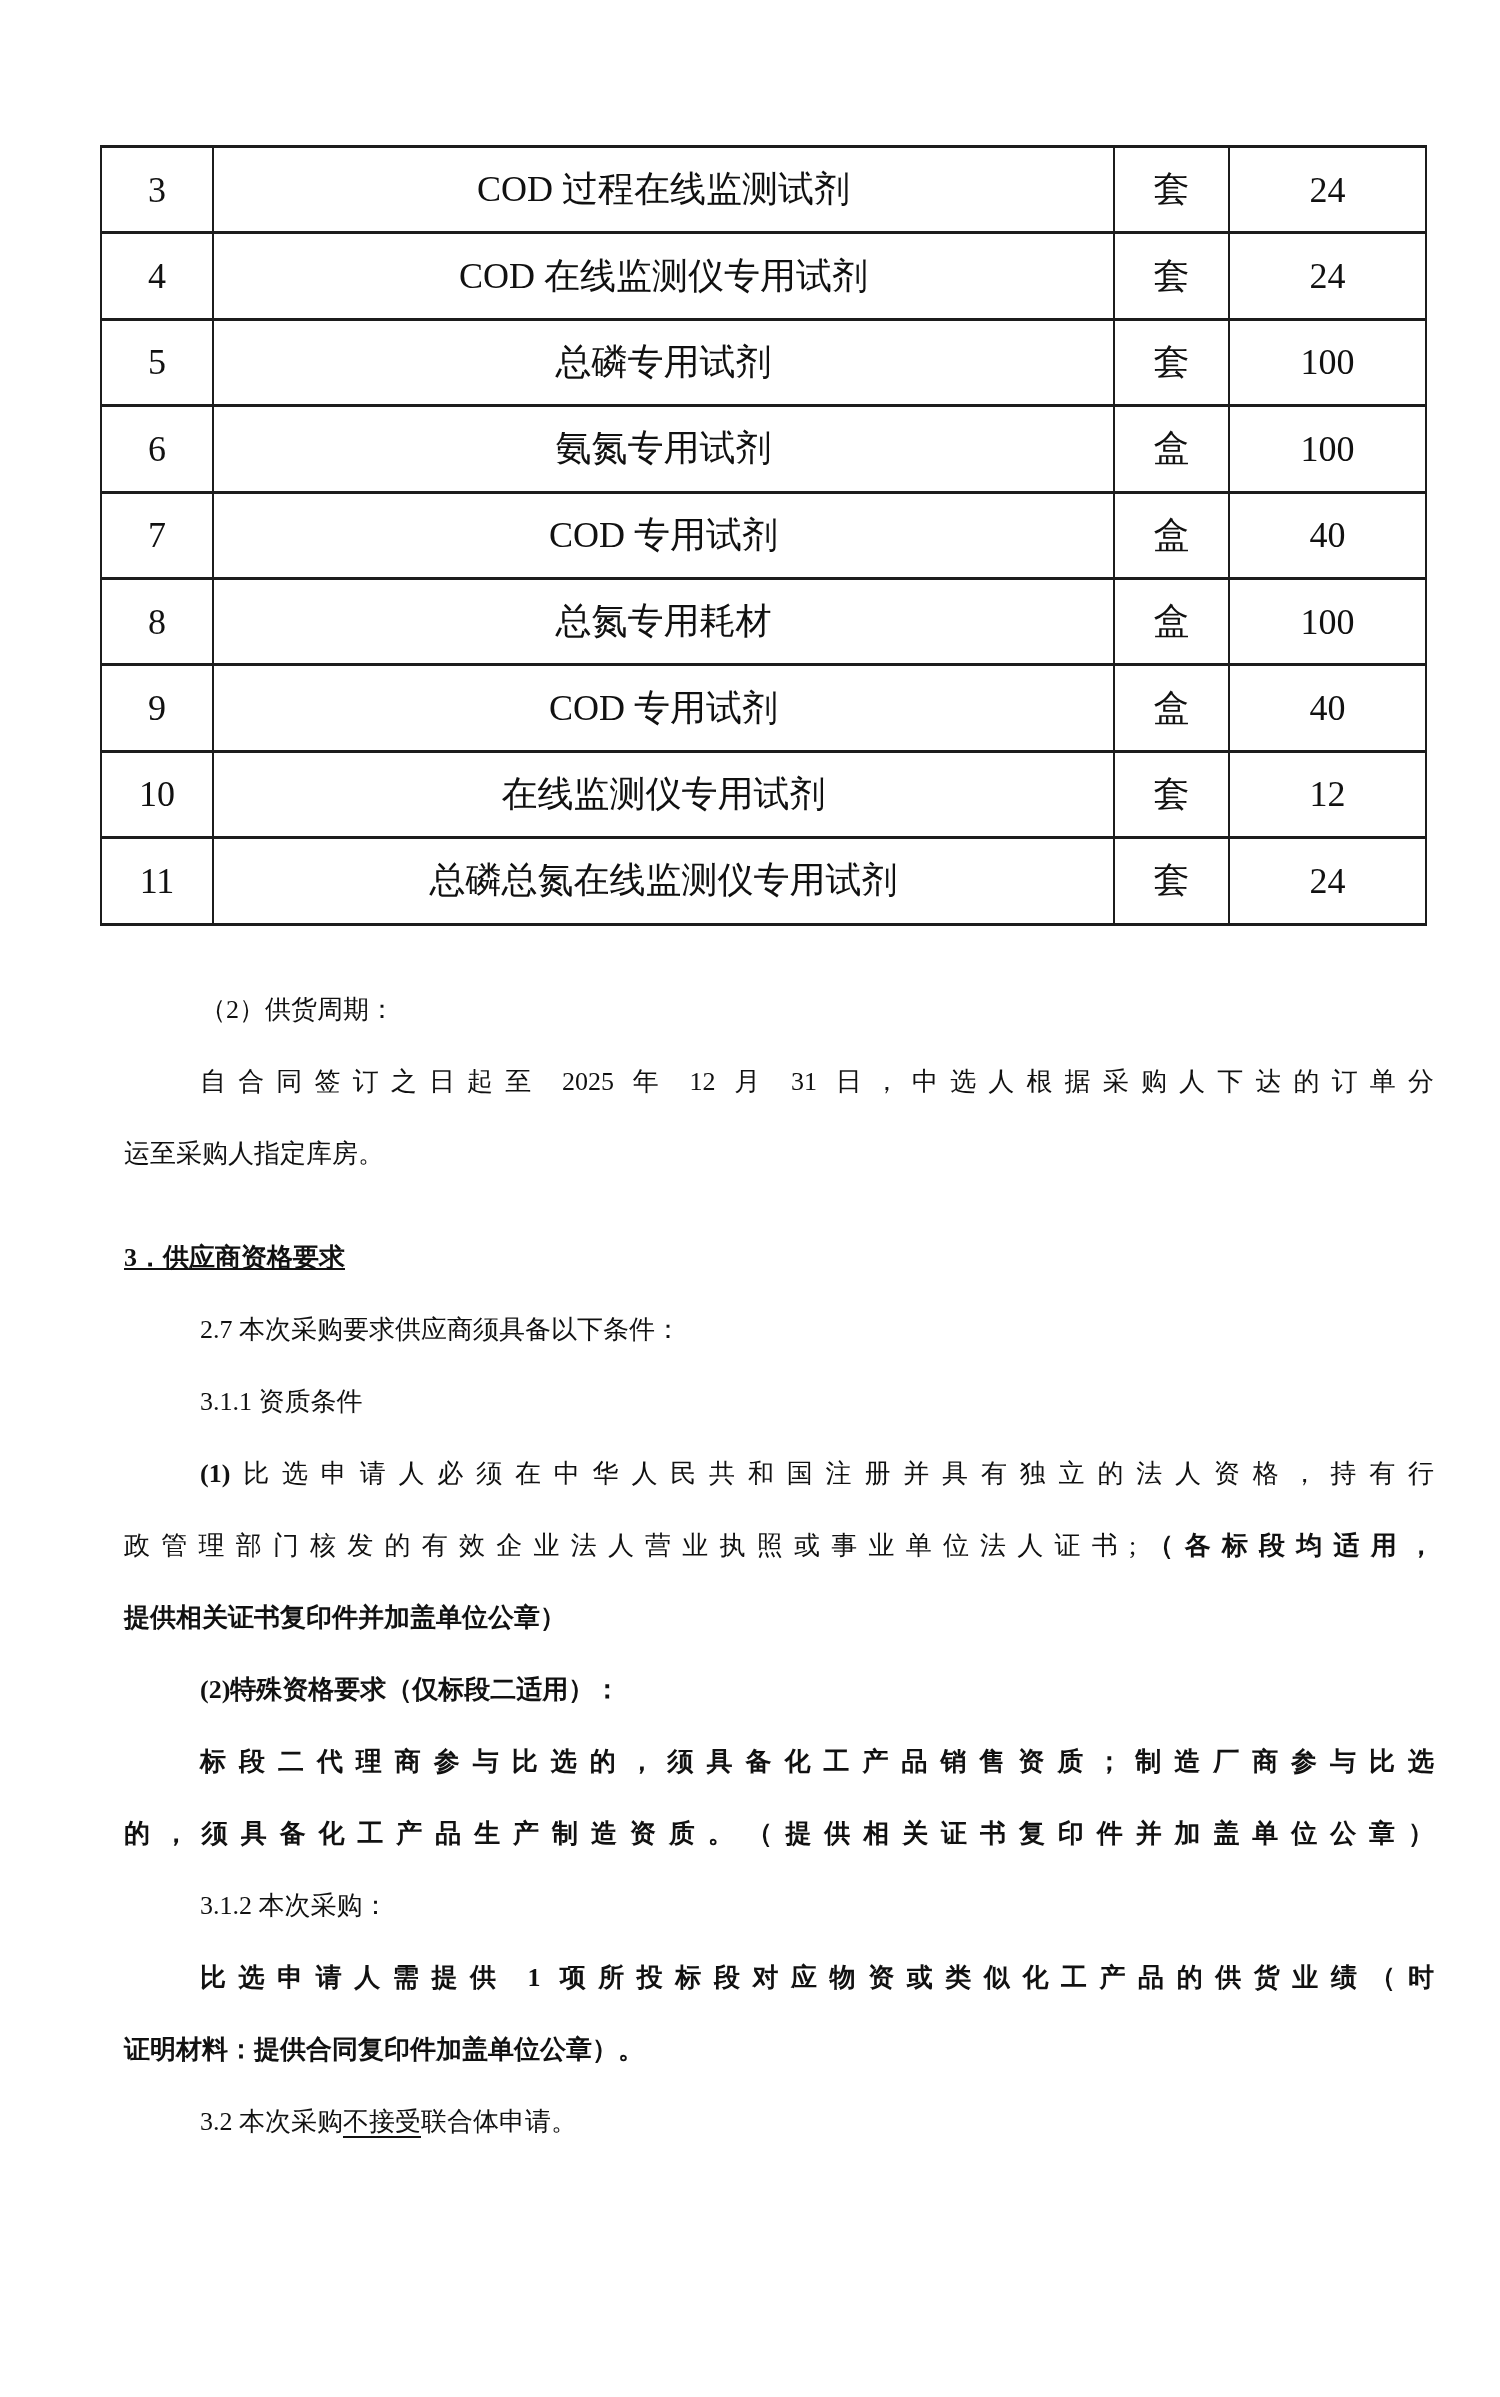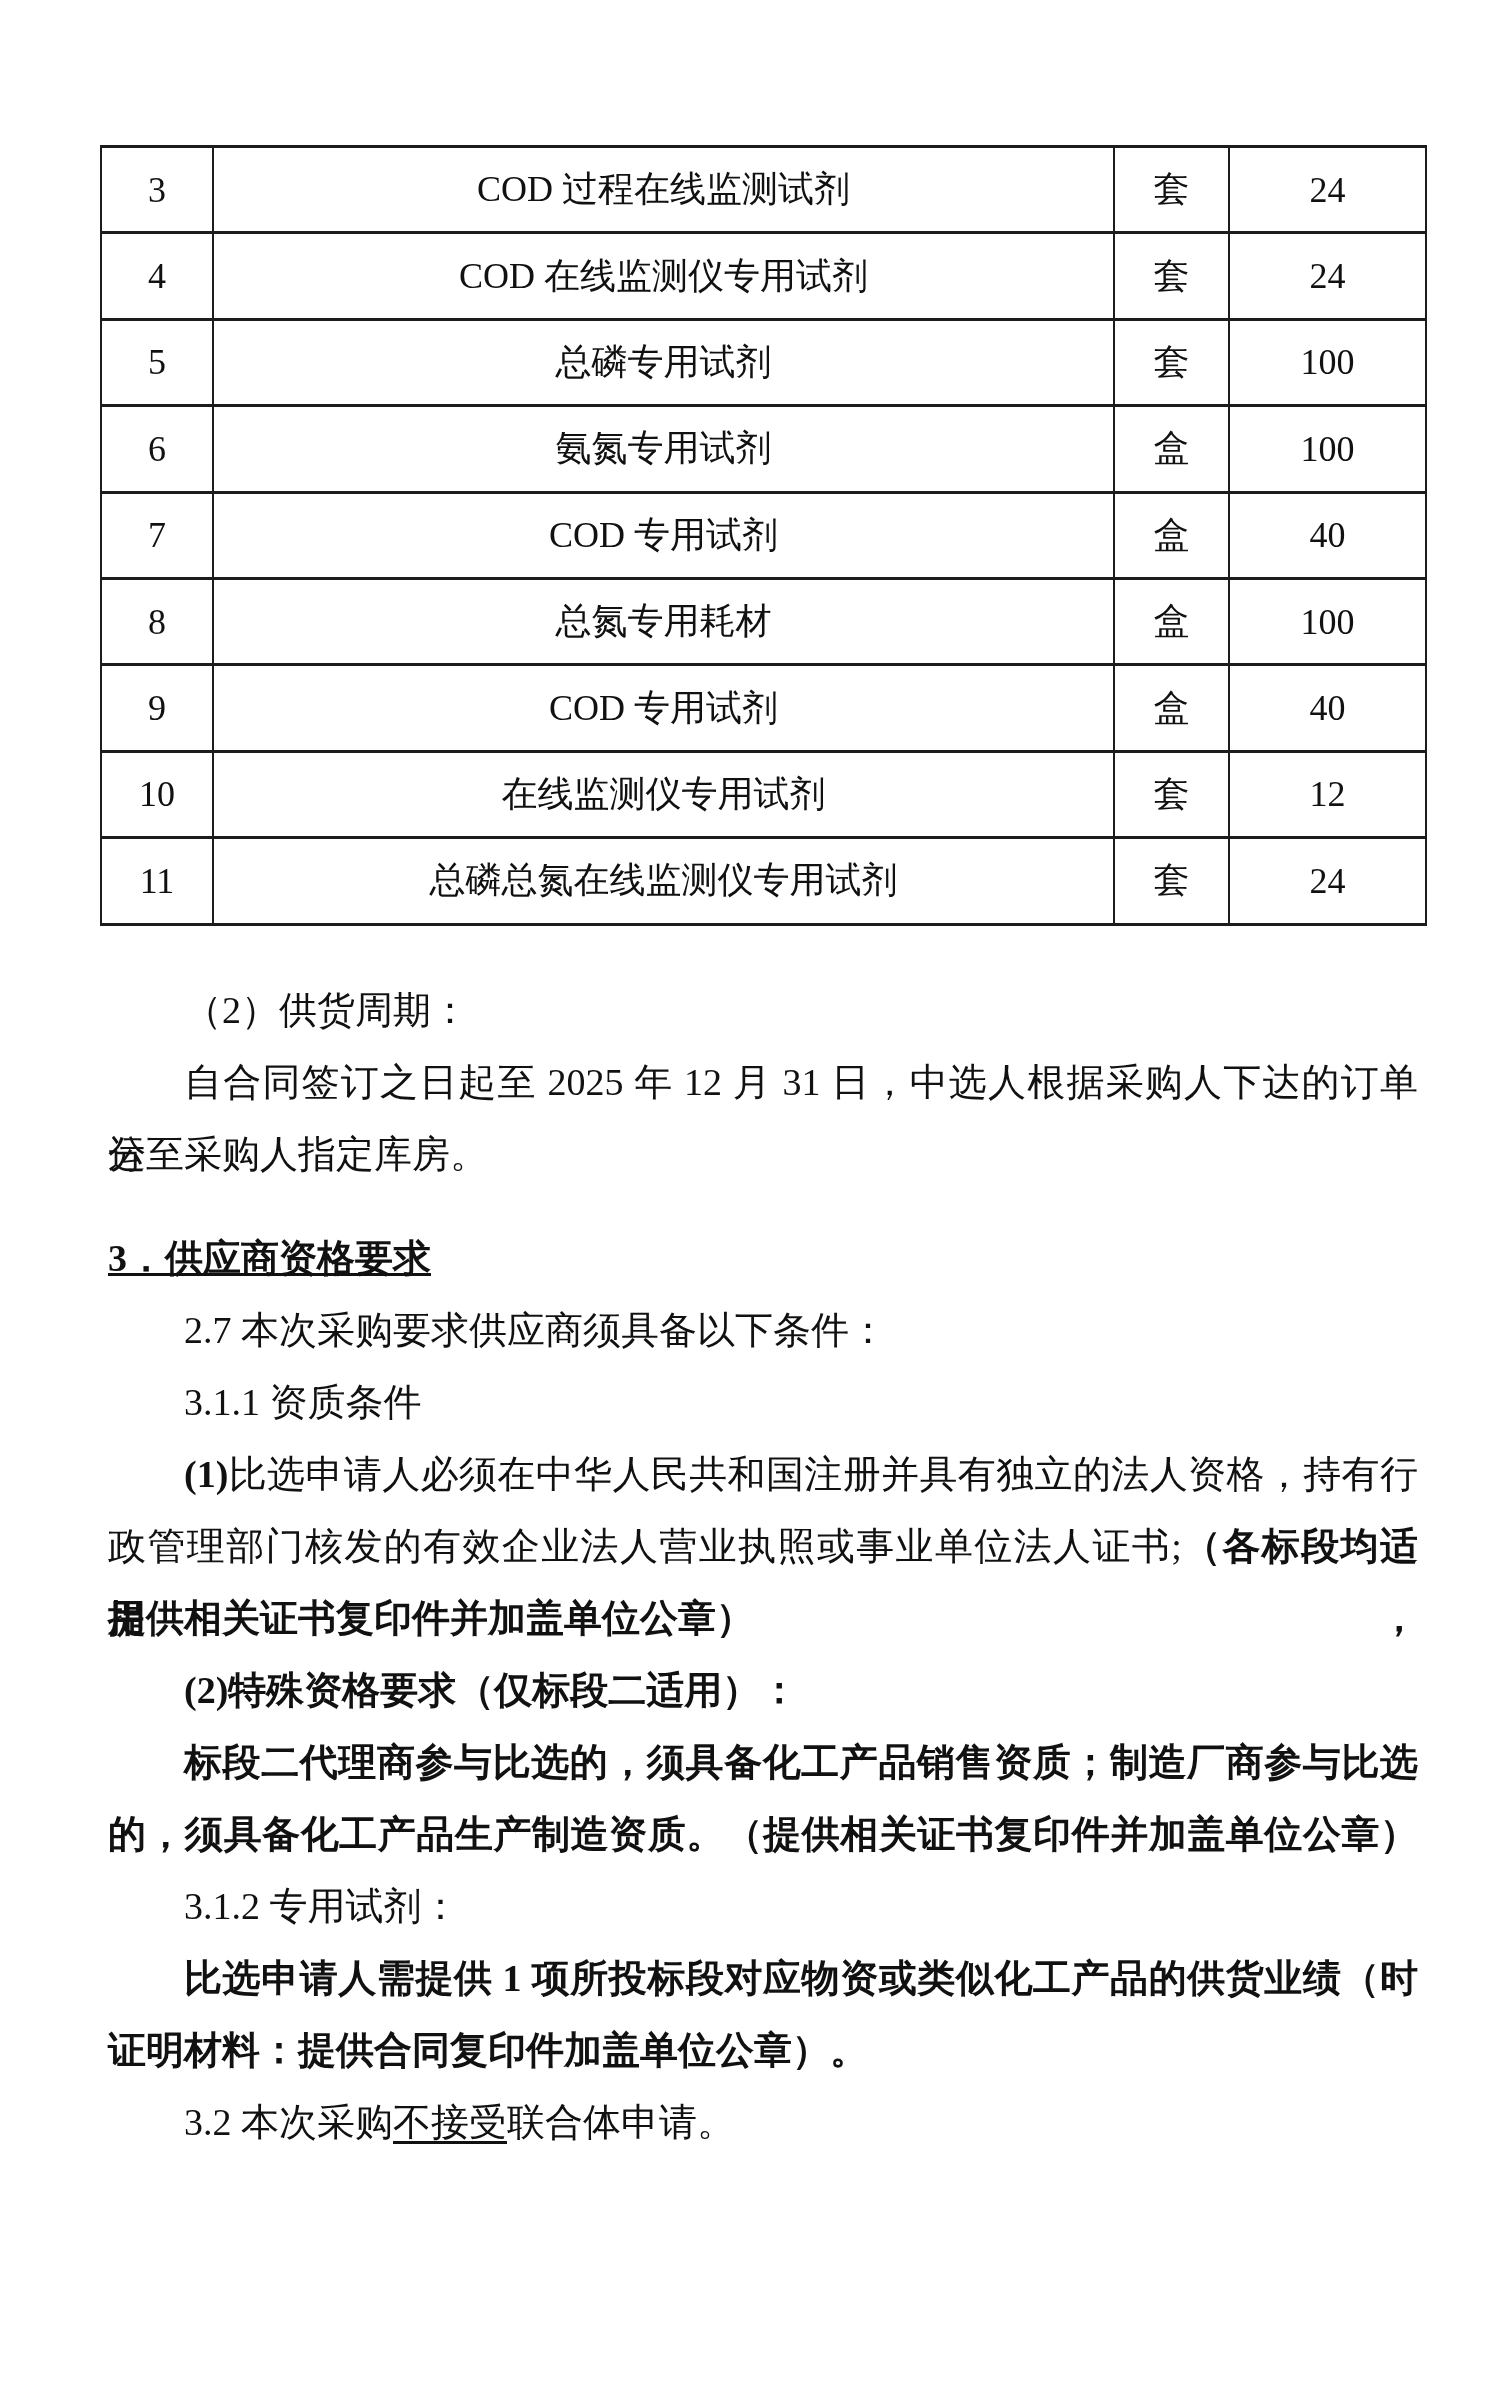--- a/index.html
+++ b/index.html
@@ -28,24 +28,24 @@
     text-align:center;
     vertical-align:middle;
     font-size:36px;
     padding:0;
     overflow:hidden;
   }
   .spec-table tr{height:86.4px;}
   
   .body-text{
     position:absolute;
-    left:108px;
+    left:124px;
     top:974px;
     width:1310px;
-    font-size:38px;
+    font-size:26px;
   }
   .line{
     height:72px;
     line-height:72px;
   }
   .line.full{
     text-align:justify;
     text-align-last:justify;
   }
   .line.indent{text-indent:76px;}
@@ -129,19 +129,19 @@
       <div class="line"><span>运至采购人指定库房。</span></div>
       <div class="line heading"><span class="bold">3．供应商资格要求</span></div>
       <div class="line indent"><span>2.7 本次采购要求供应商须具备以下条件：</span></div>
       <div class="line indent"><span>3.1.1 资质条件</span></div>
       <div class="line full indent"><span class="bold">(1)</span><span>比选申请人必须在中华人民共和国注册并具有独立的法人资格，持有行</span></div>
       <div class="line full"><span>政管理部门核发的有效企业法人营业执照或事业单位法人证书;</span><span class="bold">（各标段均适用，</span></div>
       <div class="line"><span class="bold">提供相关证书复印件并加盖单位公章）</span></div>
       <div class="line indent"><span class="bold">(2)特殊资格要求（仅标段二适用）：</span></div>
       <div class="line full indent"><span class="bold">标段二代理商参与比选的，须具备化工产品销售资质；制造厂商参与比选</span></div>
       <div class="line full"><span class="bold">的，须具备化工产品生产制造资质。（提供相关证书复印件并加盖单位公章）</span></div>
-      <div class="line indent"><span>3.1.2 专用试剂：</span></div>
+      <div class="line indent"><span>3.1.2 本次采购：</span></div>
       <div class="line full indent"><span class="bold">比选申请人需提供 1 项所投标段对应物资或类似化工产品的供货业绩（时</span></div>
       <div class="line"><span class="bold">证明材料：提供合同复印件加盖单位公章）。</span></div>
       <div class="line indent"><span>3.2 本次采购</span><span class="underline">不接受</span><span>联合体申请。</span></div>
     </div>
 
 </div>
 
 </body></html>

